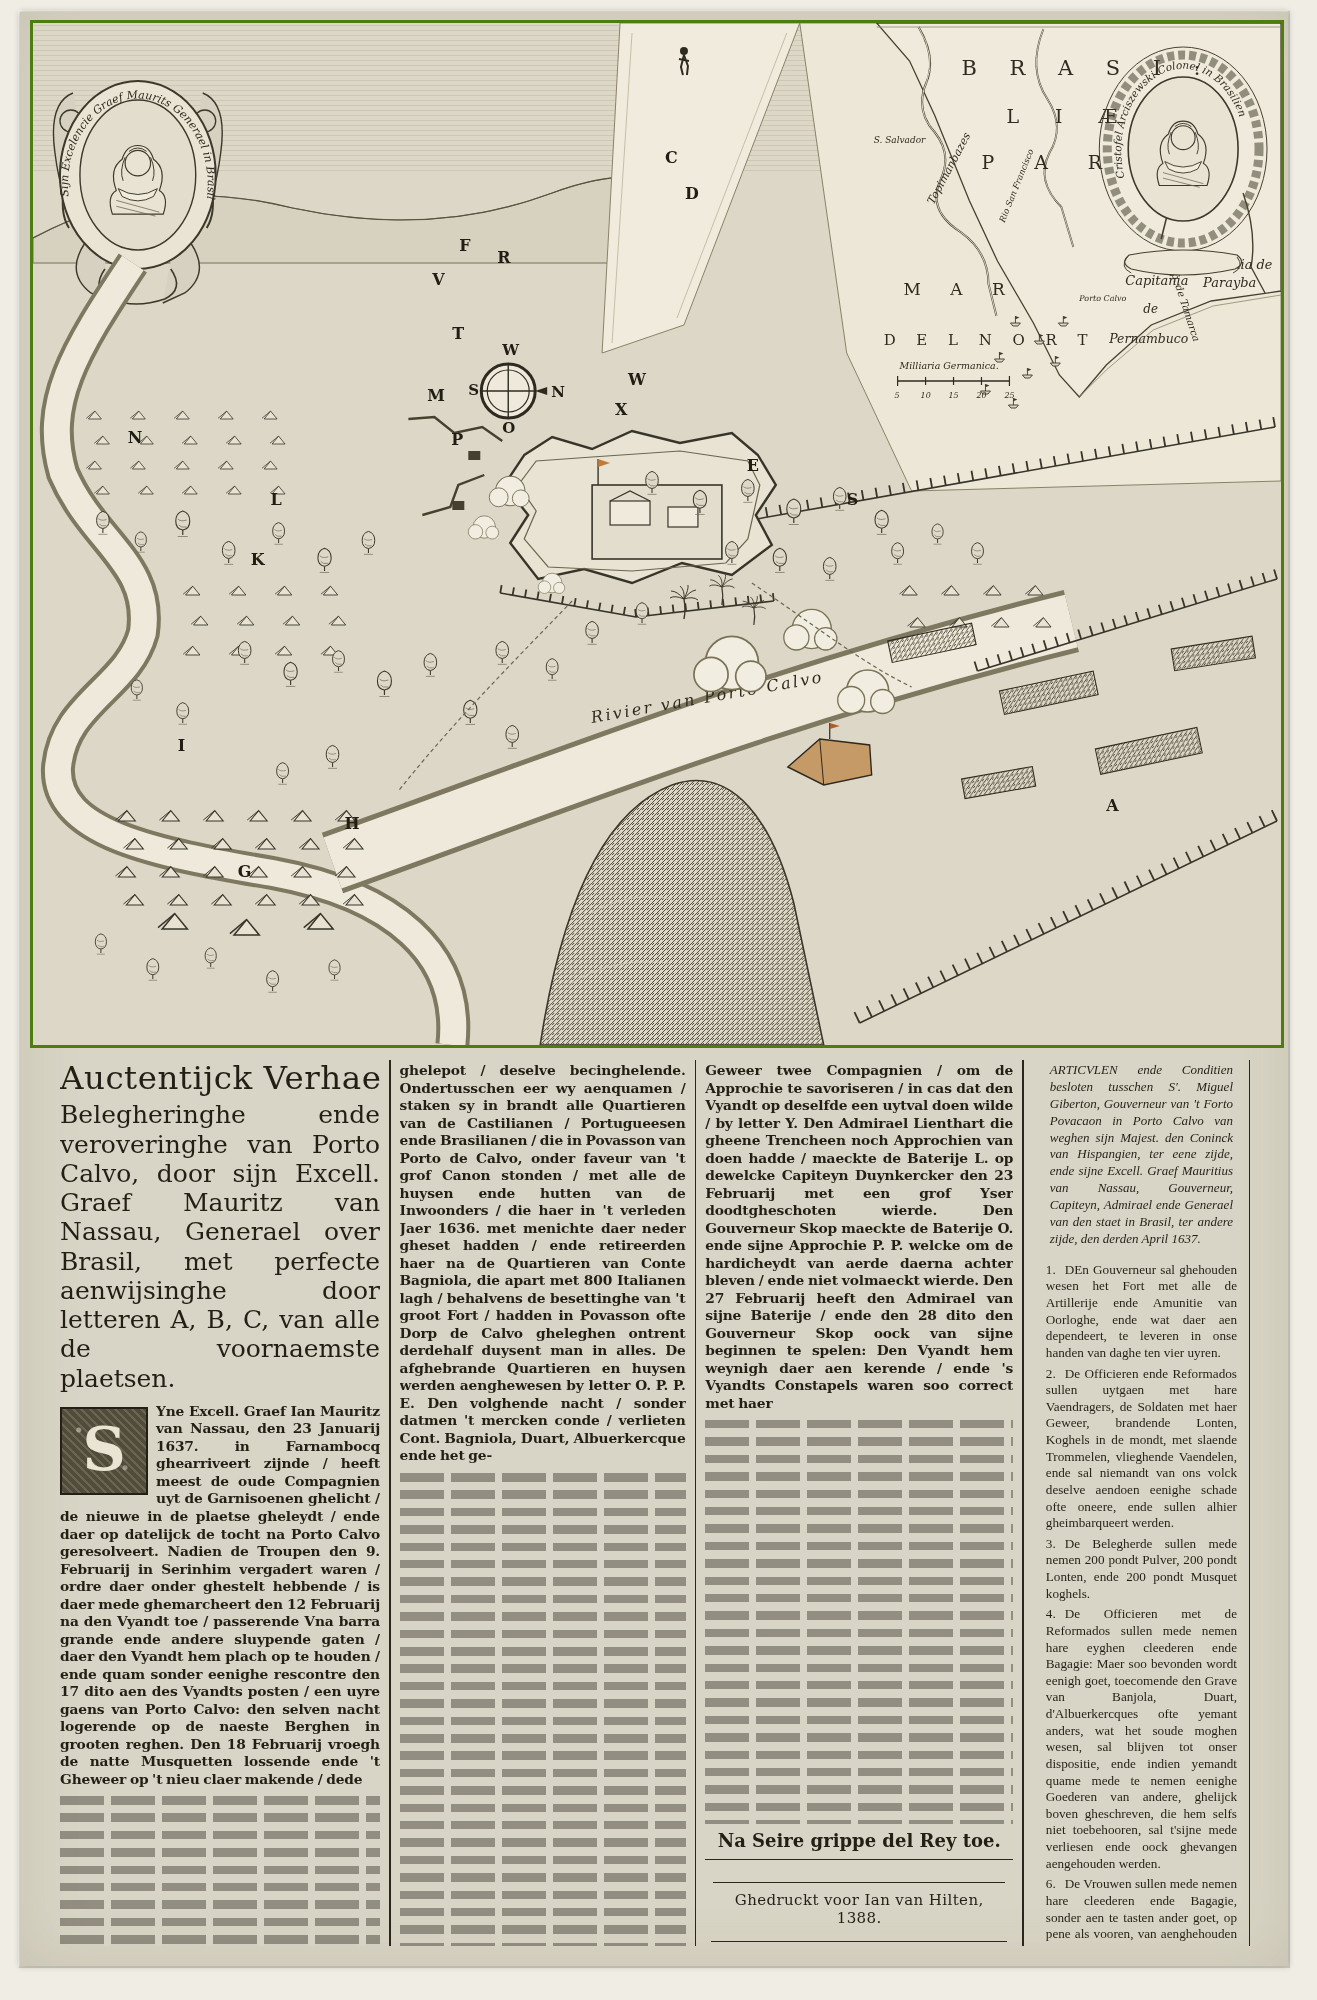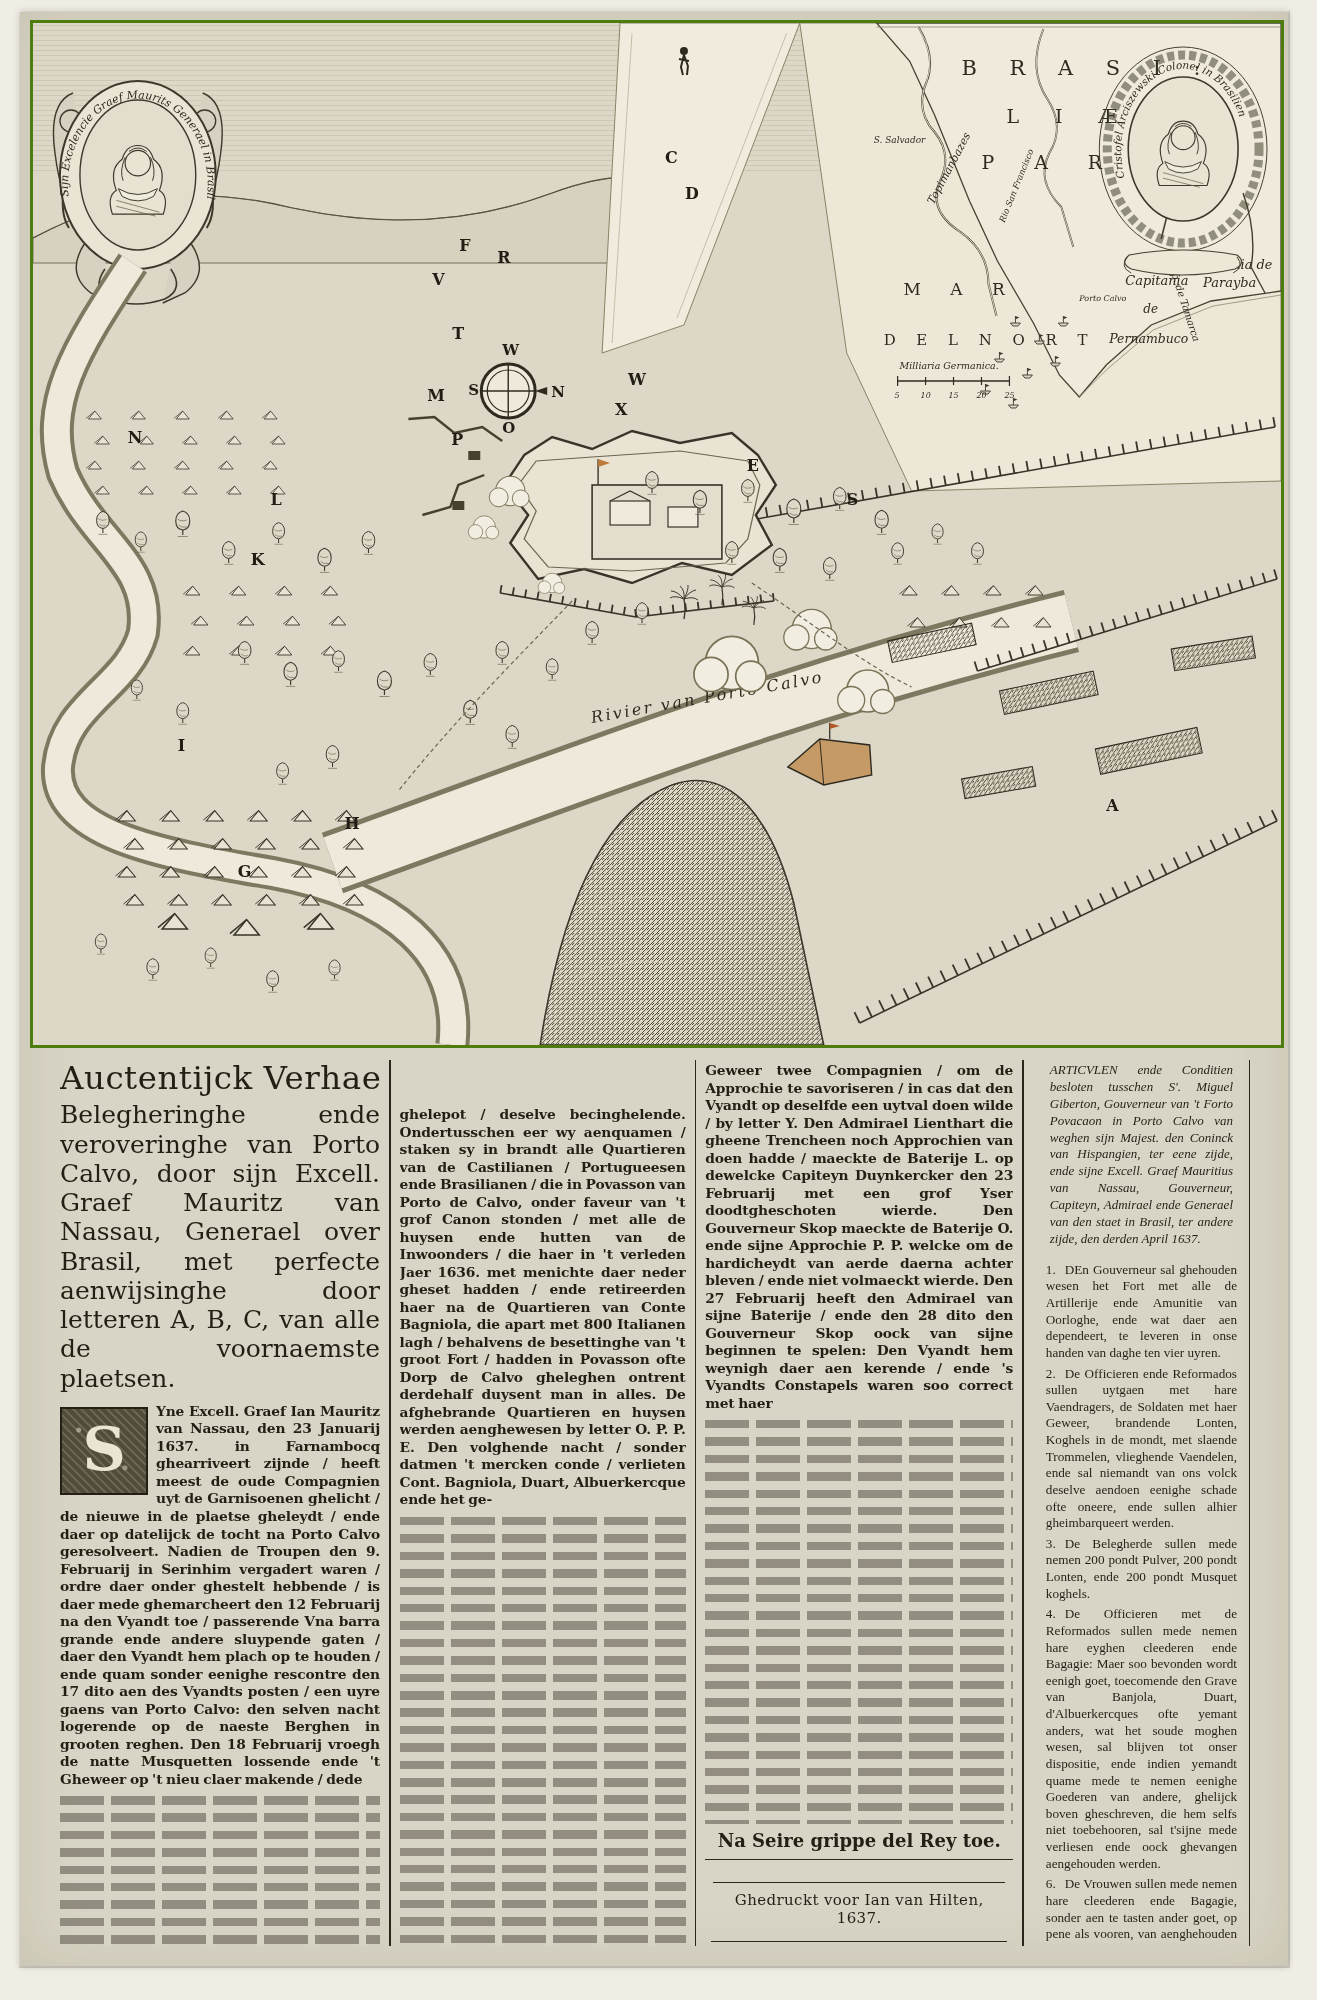--- a/index.html
+++ b/index.html
@@ -8,21 +8,21 @@
   .sheet{position:absolute;left:20px;top:12px;width:1268px;height:1954px;
          background:#d9d5c6;box-shadow:0 0 6px rgba(60,55,40,.35), inset 0 0 60px rgba(120,110,85,.18);}
   .engraving{position:absolute;left:10px;top:8px;width:1248px;height:1022px;
              border:3px solid #4d7c0f;box-shadow:inset 0 0 0 1px #8d8671;background:#dcd7c6;}
   .engraving svg{display:block;width:100%;height:100%;}
 
   
   .textblock{position:absolute;left:40px;top:1048px;right:38px;bottom:20px;display:flex;color:#241f15;}
   .vrule{width:1.6px;background:#2a261b;margin:0 9px;}
   .col{display:flex;flex-direction:column;overflow:hidden;}
-  .col1{width:320px;} .col2{width:286px;margin-top:44px;} .col3{width:308px;} .col4{flex:1;border-right:1.6px solid #2a261b;padding-right:8px;}
+  .col1{width:320px;} .col2{width:286px;} .col3{width:308px;} .col4{flex:1;border-right:1.6px solid #2a261b;padding-right:8px;}
 
   .title .t1{font-size:32.5px;letter-spacing:.5px;line-height:1.12;white-space:nowrap;}
   .title .t2{font-size:25px;line-height:1.17;margin-top:4px;text-align:justify;}
   .goth{font-weight:700;font-size:13.8px;line-height:1.27;letter-spacing:-.15px;word-spacing:-1px;
         text-align:justify;color:#241f15;margin-top:10px;}
   .dropcap{float:left;width:84px;height:84px;margin:4px 8px 2px 0;background:#514b3a;
            background-image:radial-gradient(circle at 20% 25%,rgba(230,225,210,.5) 2px,transparent 3px),
                             radial-gradient(circle at 75% 70%,rgba(230,225,210,.45) 2px,transparent 3px),
                             repeating-linear-gradient(45deg,rgba(220,215,198,.18) 0 2px,transparent 2px 6px);
            border:2px solid #241f15;color:#e9e4d4;font-size:60px;line-height:80px;text-align:center;}
@@ -569,21 +569,21 @@
     </div>
 
     <div class="vrule"></div>
 
     <div class="col col3">
       <div class="goth" style="margin-top:2px"><span>Geweer twee Compagnien / om de Approchie te savoriseren / in cas dat den Vyandt op deselfde een uytval doen wilde / by letter Y. Den Admirael Lienthart die gheene Trencheen noch Approchien van doen hadde / maeckte de Baterije L. op dewelcke Capiteyn Duynkercker den 23 Februarij met een grof Yser doodtgheschoten wierde. Den Gouverneur Skop maeckte de Baterije O. ende sijne Approchie P. P. welcke om de hardicheydt van aerde daerna achter bleven / ende niet volmaeckt wierde. Den 27 Februarij heeft den Admirael van sijne Baterije / ende den 28 dito den Gouverneur Skop oock van sijne beginnen te spelen: Den Vyandt hem weynigh daer aen kerende / ende 's Vyandts Constapels waren soo correct met haer</span></div>
       <div class="fade"></div>
       <div class="lastline">Na Seire grippe del Rey toe.</div>
       <div class="imprint">
         <hr>
-        <div class="pub">Ghedruckt voor Ian van Hilten,   1637.</div>
+        <div class="pub">Ghedruckt voor Ian van Hilten,   1388.</div>
         <div class="endrule"></div>
       </div>
     </div>
 
     <div class="vrule"></div>
 
     <div class="col col4 articles">
       <p class="arth">ARTICVLEN ende Conditien besloten tusschen S'. Miguel Giberton, Gouverneur van 't Forto Povacaon in Porto Calvo van weghen sijn Majest. den Coninck van Hispangien, ter eene zijde, ende sijne Excell. Graef Mauritius van Nassau, Gouverneur, Capiteyn, Admirael ende Generael van den staet in Brasil, ter andere zijde, den derden April 1637.</p>
       <ol>
         <li><span class="n">1.</span><span>DEn Gouverneur sal ghehouden wesen het Fort met alle de Artillerije ende Amunitie van Oorloghe, ende wat daer aen dependeert, te leveren in onse handen van daghe ten vier uyren.</span></li>

